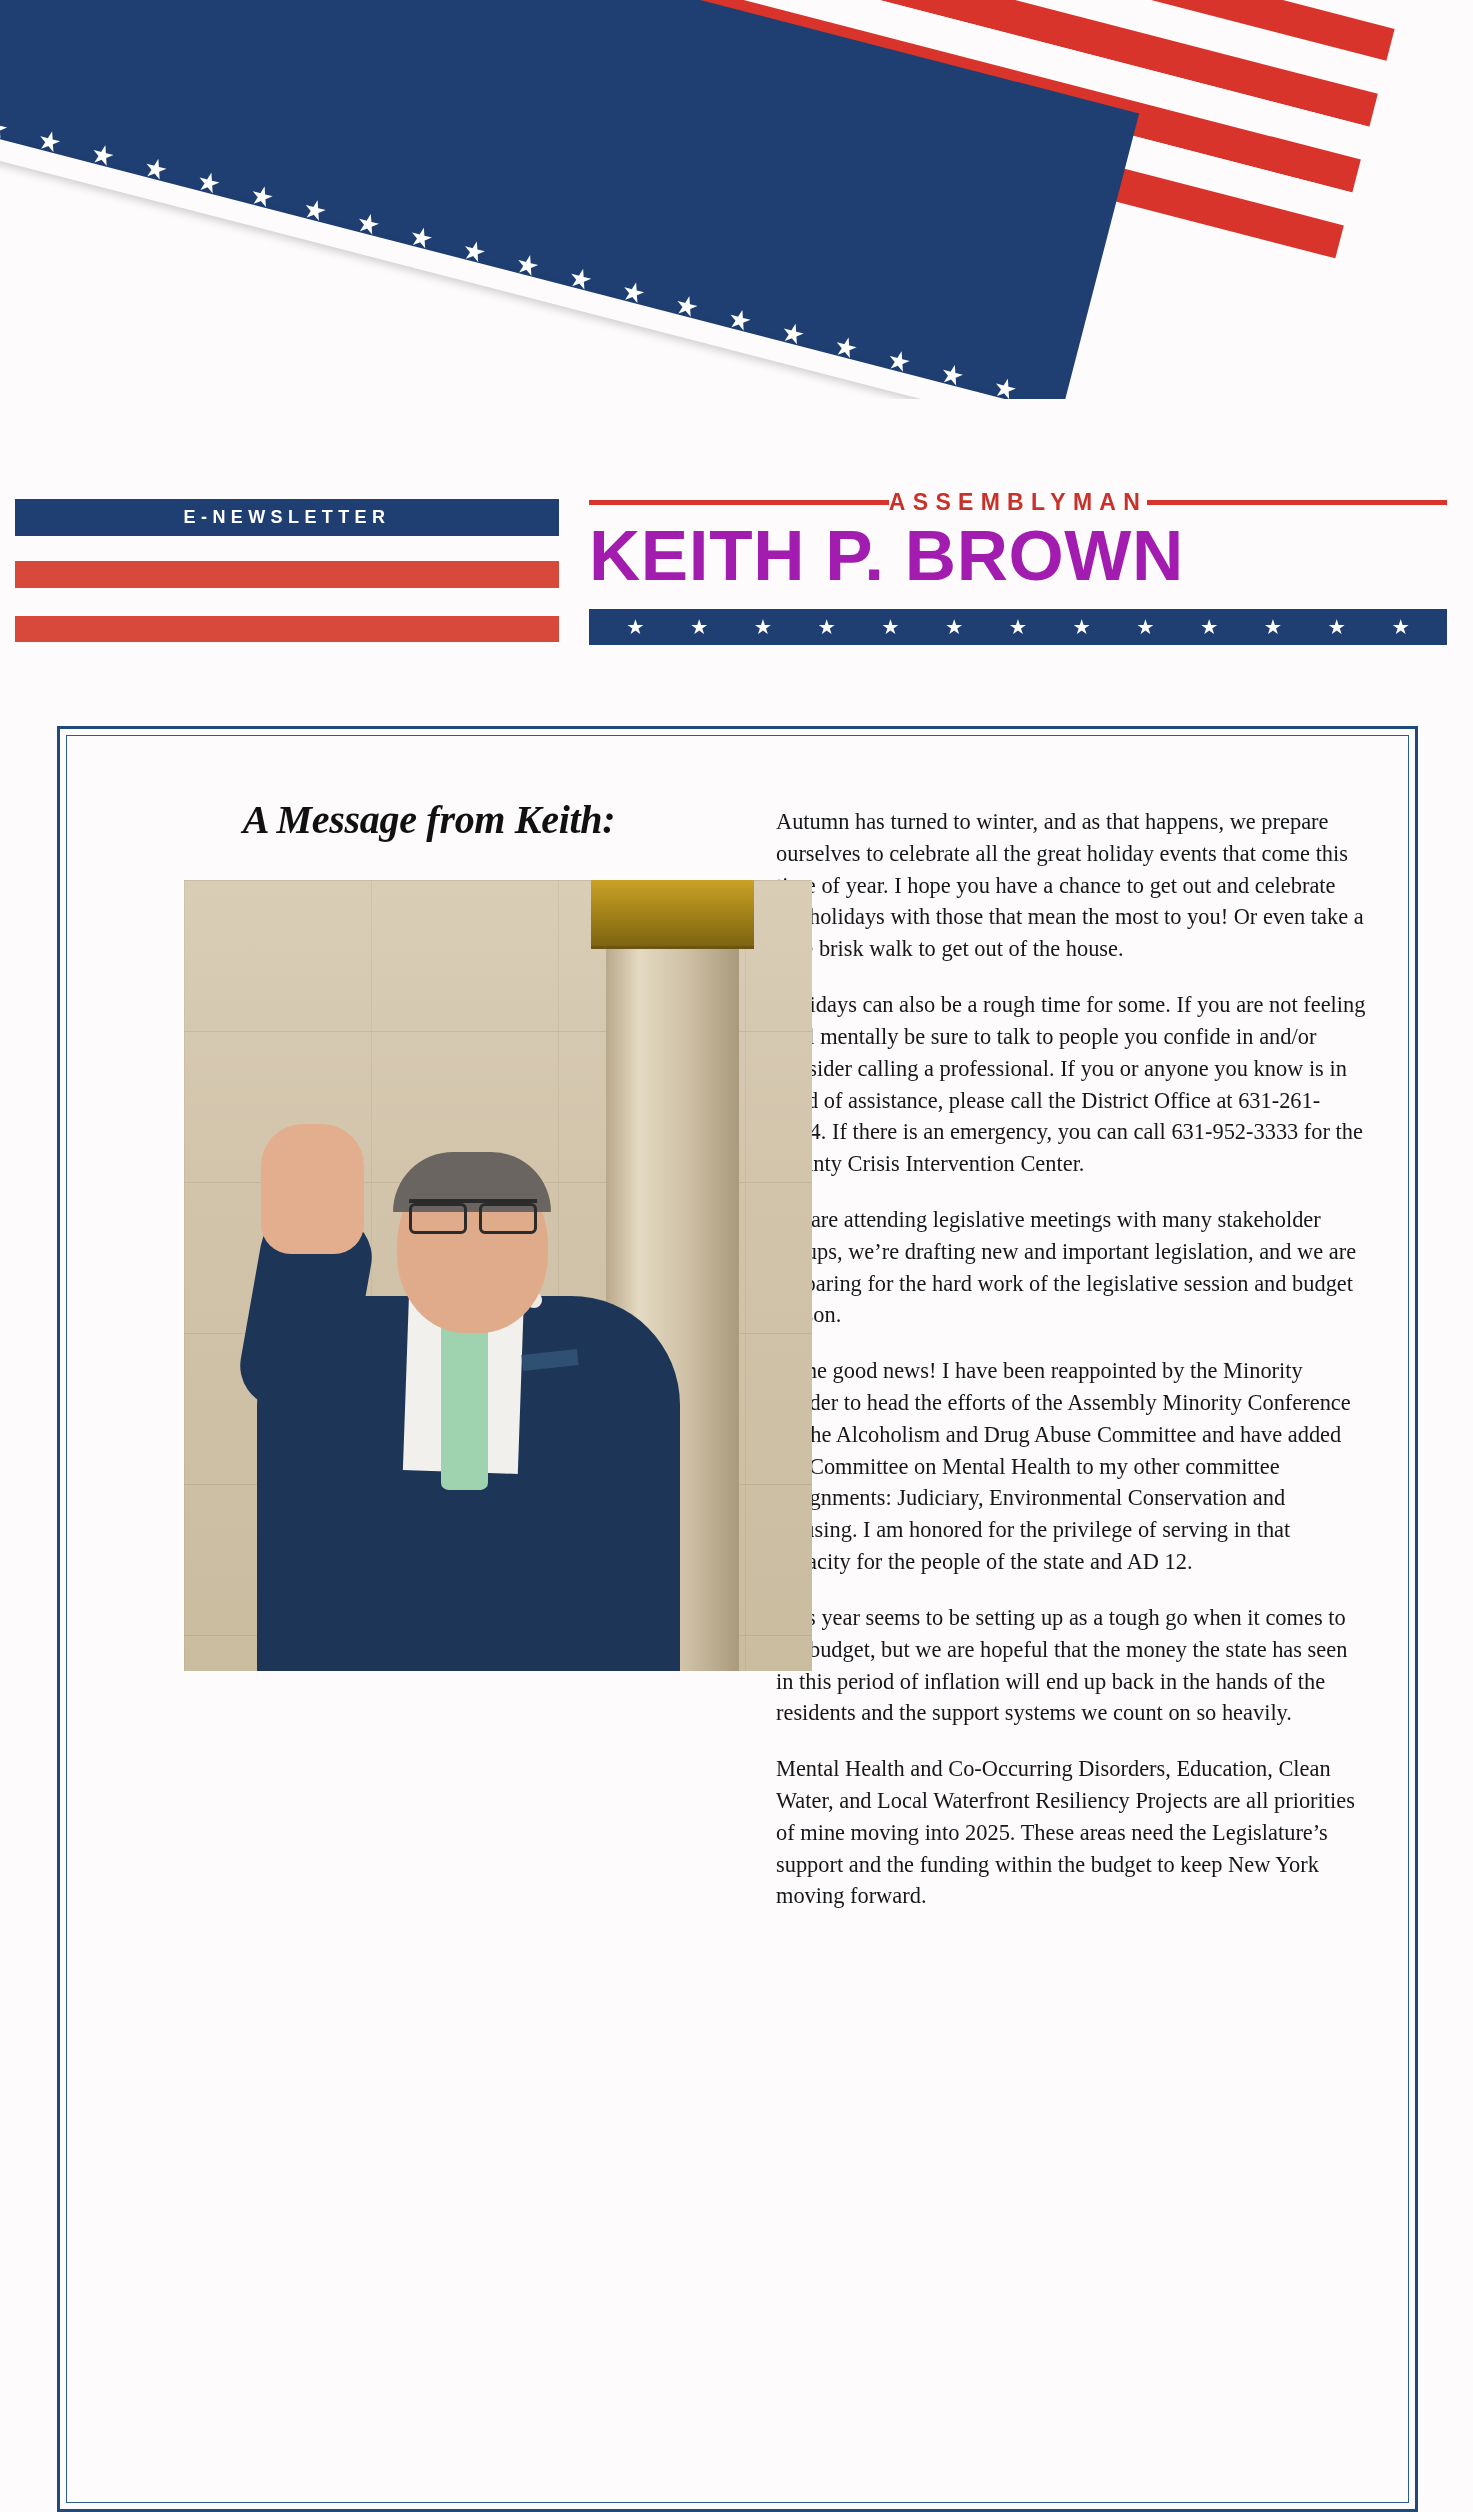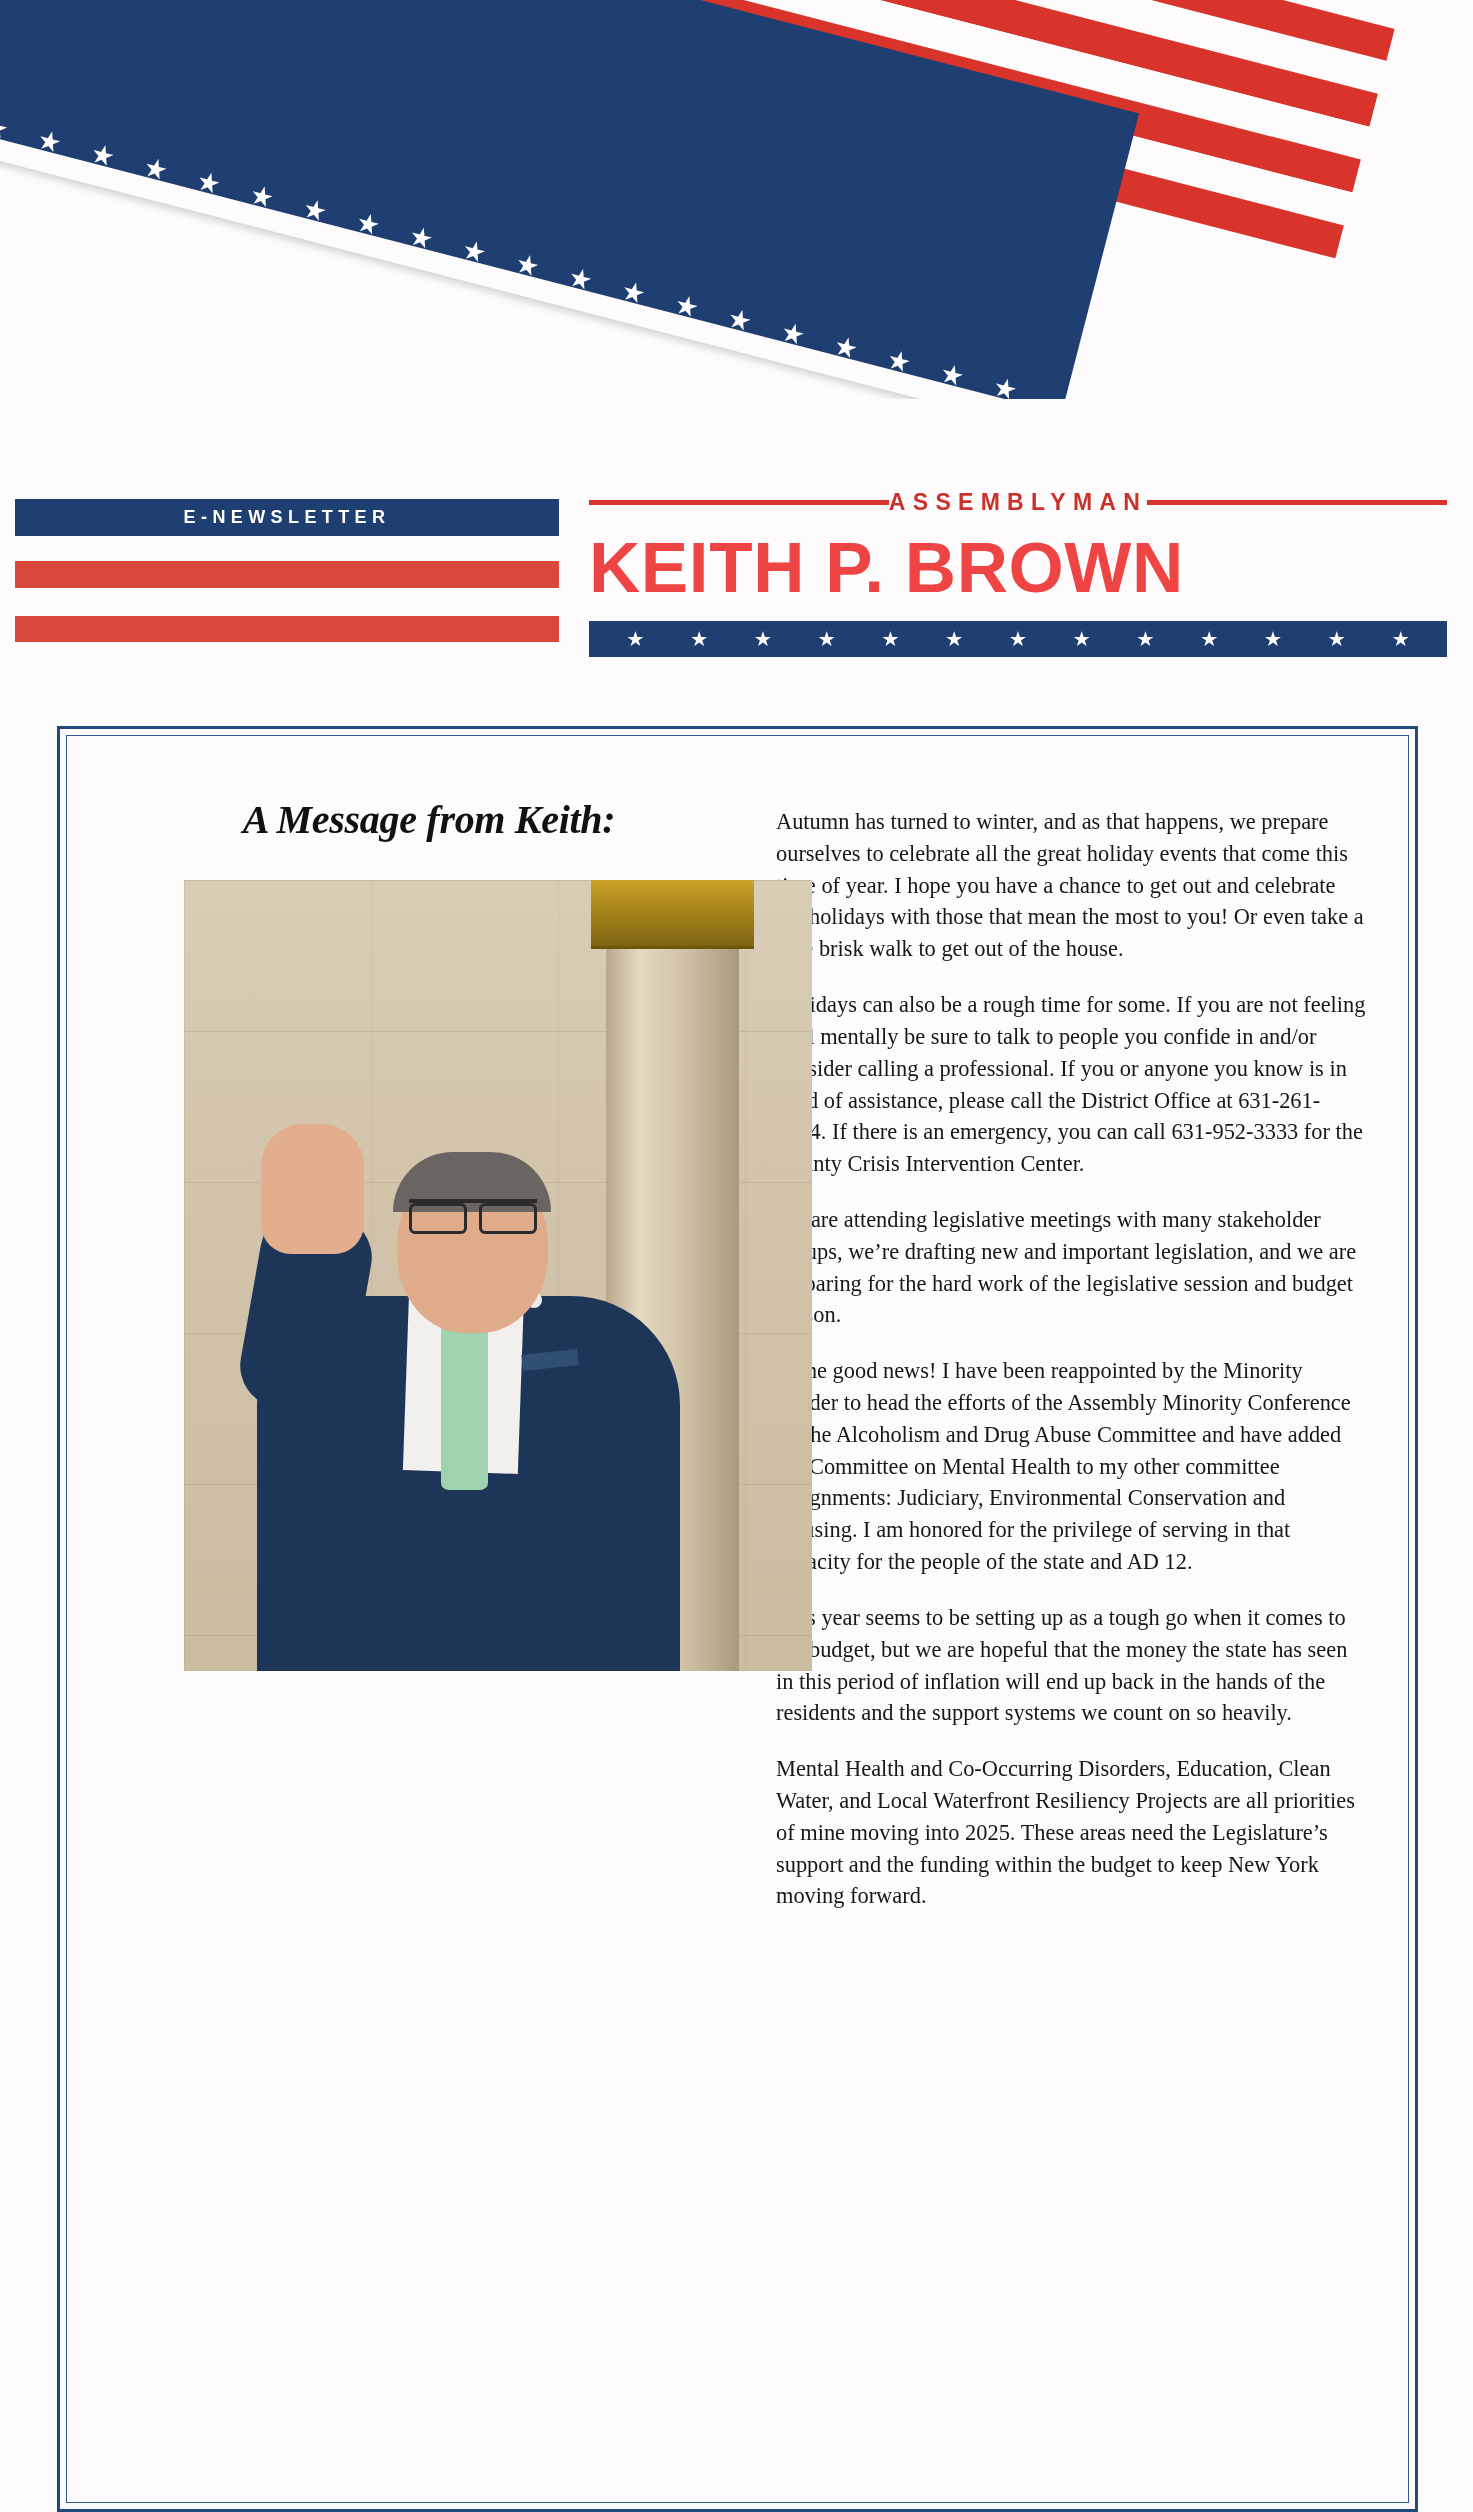--- a/index.html
+++ b/index.html
@@ -155,27 +155,27 @@
   }
   .assembly-text {
     color: #c8322a;
     font-family: "Liberation Sans", sans-serif;
     font-weight: bold;
     font-size: 23px;
     letter-spacing: 7.3px;
     white-space: nowrap;
   }
   .name-text {
-    color: #ef4444;
+    color: #a21caf;
     font-family: "Liberation Sans", sans-serif;
     font-weight: bold;
     font-size: 71px;
     letter-spacing: 0.6px;
     line-height: 1.05;
-    margin-top: 15px;
+    margin-top: 3px;
     white-space: nowrap;
   }
   .star-strip {
     margin-top: 15.7px;
     background: #1f3f73;
     height: 36px;
     display: flex;
     align-items: center;
     justify-content: space-around;
     padding: 0 14.5px;

